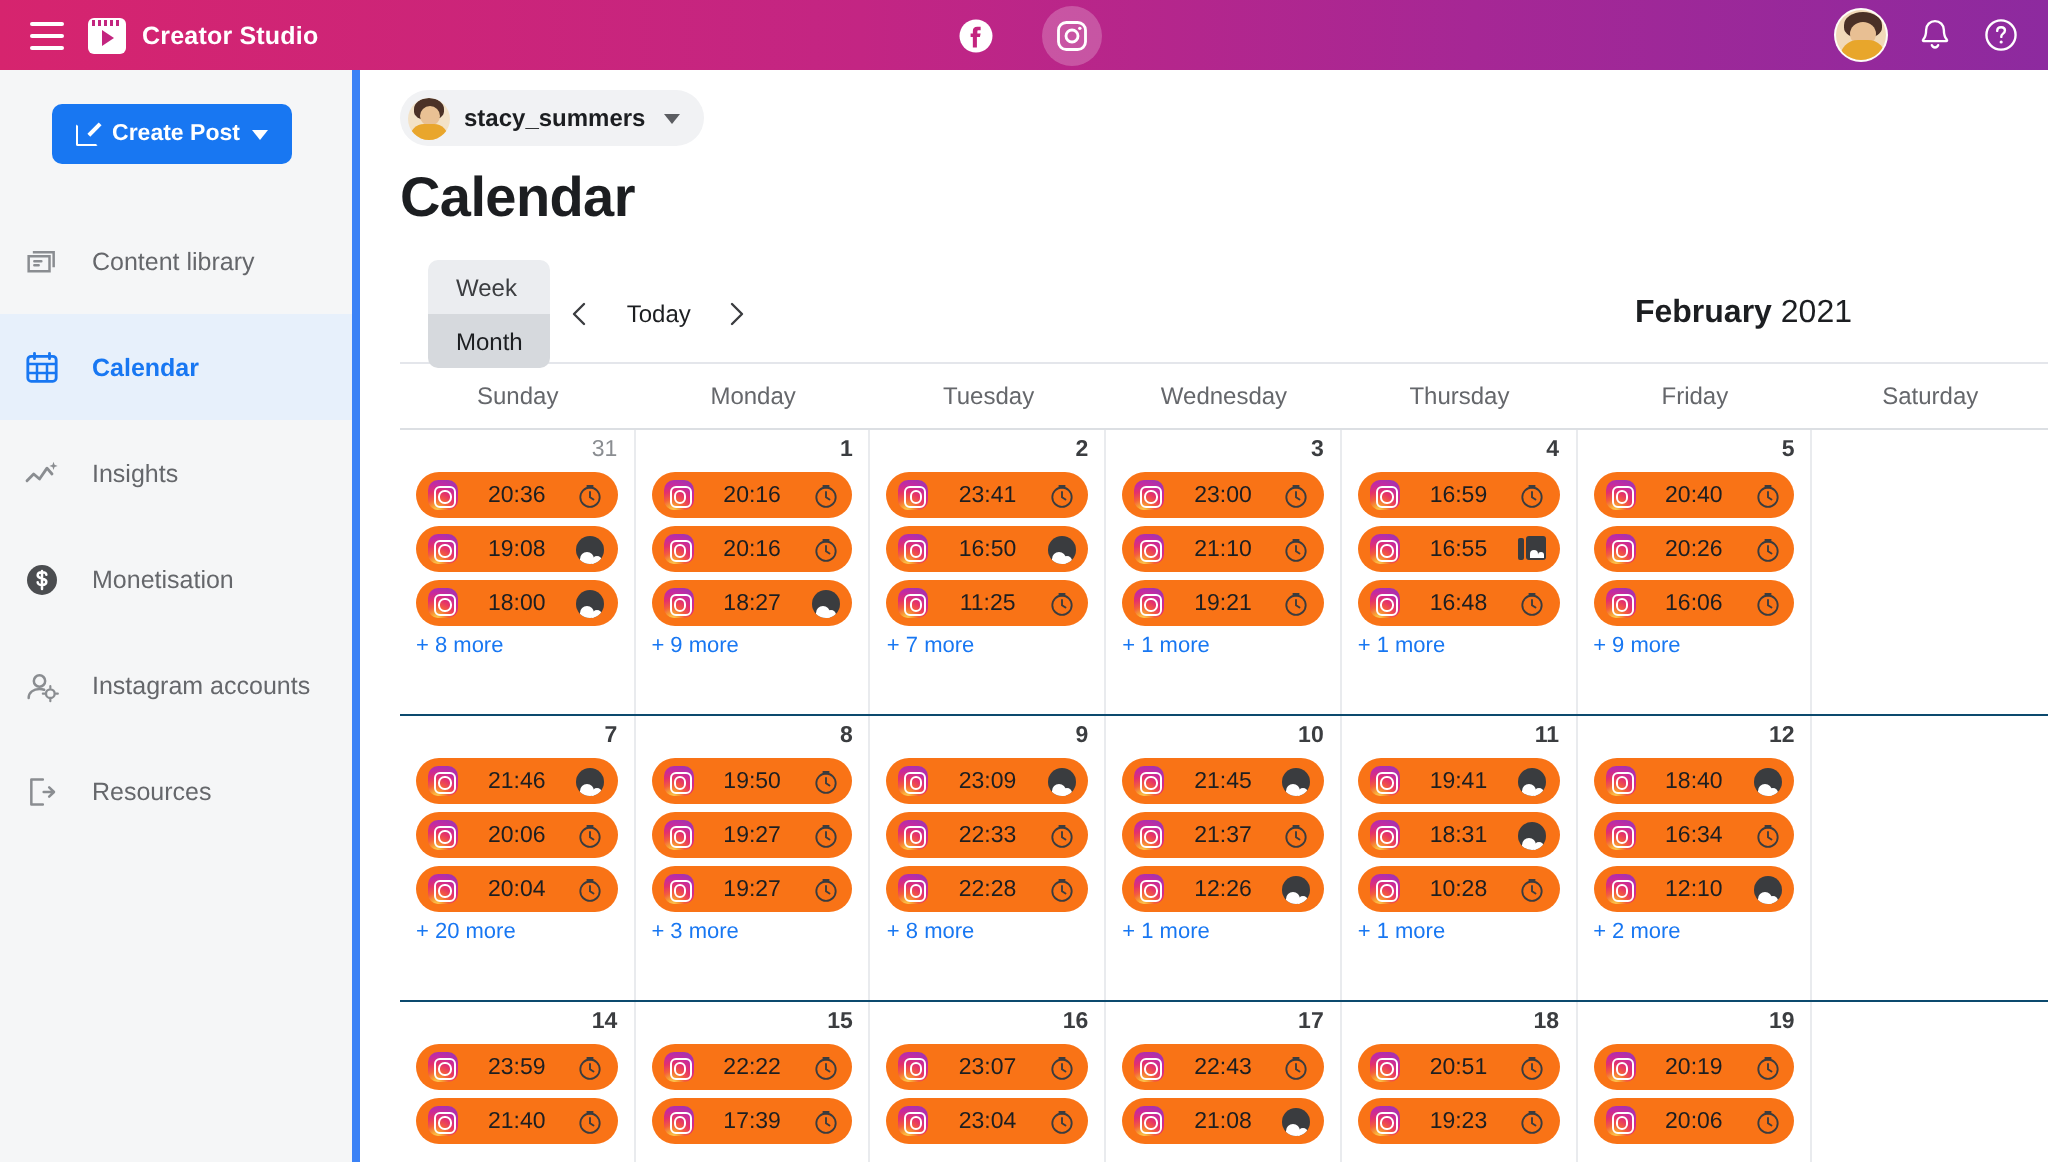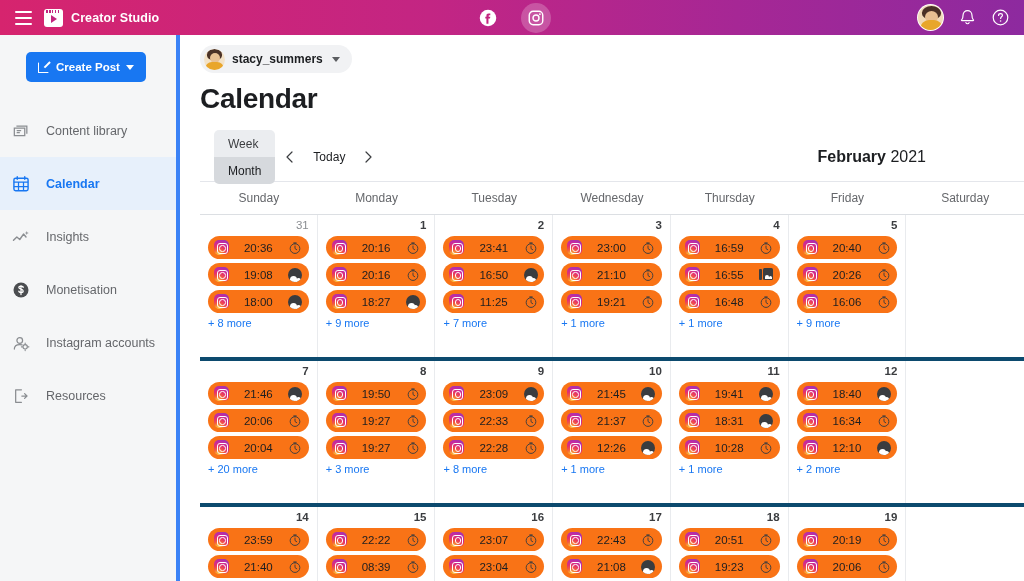--- a/index.html
+++ b/index.html
@@ -164,21 +164,21 @@
   .cal-month span { font-weight: normal; }
 
   .weekdays {
     display: grid; grid-template-columns: repeat(7, 1fr);
     border-top: 1px solid #e4e6eb; height: 33px;
   }
   .wd { display: flex; align-items: center; justify-content: center;
         font-size: 12px; color: #65676b; }
 
   .grid { border-top: 1px solid #dcdfe3; }
-  .wk { display: grid; grid-template-columns: repeat(7, 1fr); border-bottom: 4px solid #0c4a6e; }
+  .wk { display: grid; grid-template-columns: repeat(7, 1fr); border-bottom: 1px solid #0c4a6e; }
   .cell { border-right: 1px solid #e9ebee; padding: 4px 8px 6px; min-height: 142px; }
   .cell:last-child { border-right: none; }
   .daynum { text-align: right; font-size: 11.5px; color: #3b3d40; font-weight: bold; height: 17px; }
   .daynum.muted { color: #8a8d91; font-weight: normal; }
 
   .evt {
     height: 23px; margin-bottom: 4px; background: #f97316; border-radius: 12px;
     display: flex; align-items: center; padding: 0 6px; cursor: pointer;
   }
   .ig {
@@ -846,21 +846,21 @@
               <span class="evt-kind">
                 <svg width="14" height="14" viewBox="0 0 24 24">
                   <circle cx="12" cy="13" r="8.3" fill="none" stroke="#3a3c3f" stroke-width="1.6"></circle>
                   <path d="M12 8.6V13l3 2" fill="none" stroke="#3a3c3f" stroke-width="1.6" stroke-linecap="round"></path>
                   <path d="M9.7 3.4h4.6M12 3.4v1.6" stroke="#3a3c3f" stroke-width="1.6" stroke-linecap="round"></path>
                 </svg>
               </span>
             </div>
             <div class="evt">
               <span class="ig"></span>
-              <span class="evt-time">08:39</span>
+              <span class="evt-time">17:39</span>
               <span class="evt-kind">
                 <svg width="14" height="14" viewBox="0 0 24 24">
                   <circle cx="12" cy="13" r="8.3" fill="none" stroke="#3a3c3f" stroke-width="1.6"></circle>
                   <path d="M12 8.6V13l3 2" fill="none" stroke="#3a3c3f" stroke-width="1.6" stroke-linecap="round"></path>
                   <path d="M9.7 3.4h4.6M12 3.4v1.6" stroke="#3a3c3f" stroke-width="1.6" stroke-linecap="round"></path>
                 </svg>
               </span>
             </div>
           </div>
           <div class="cell">

